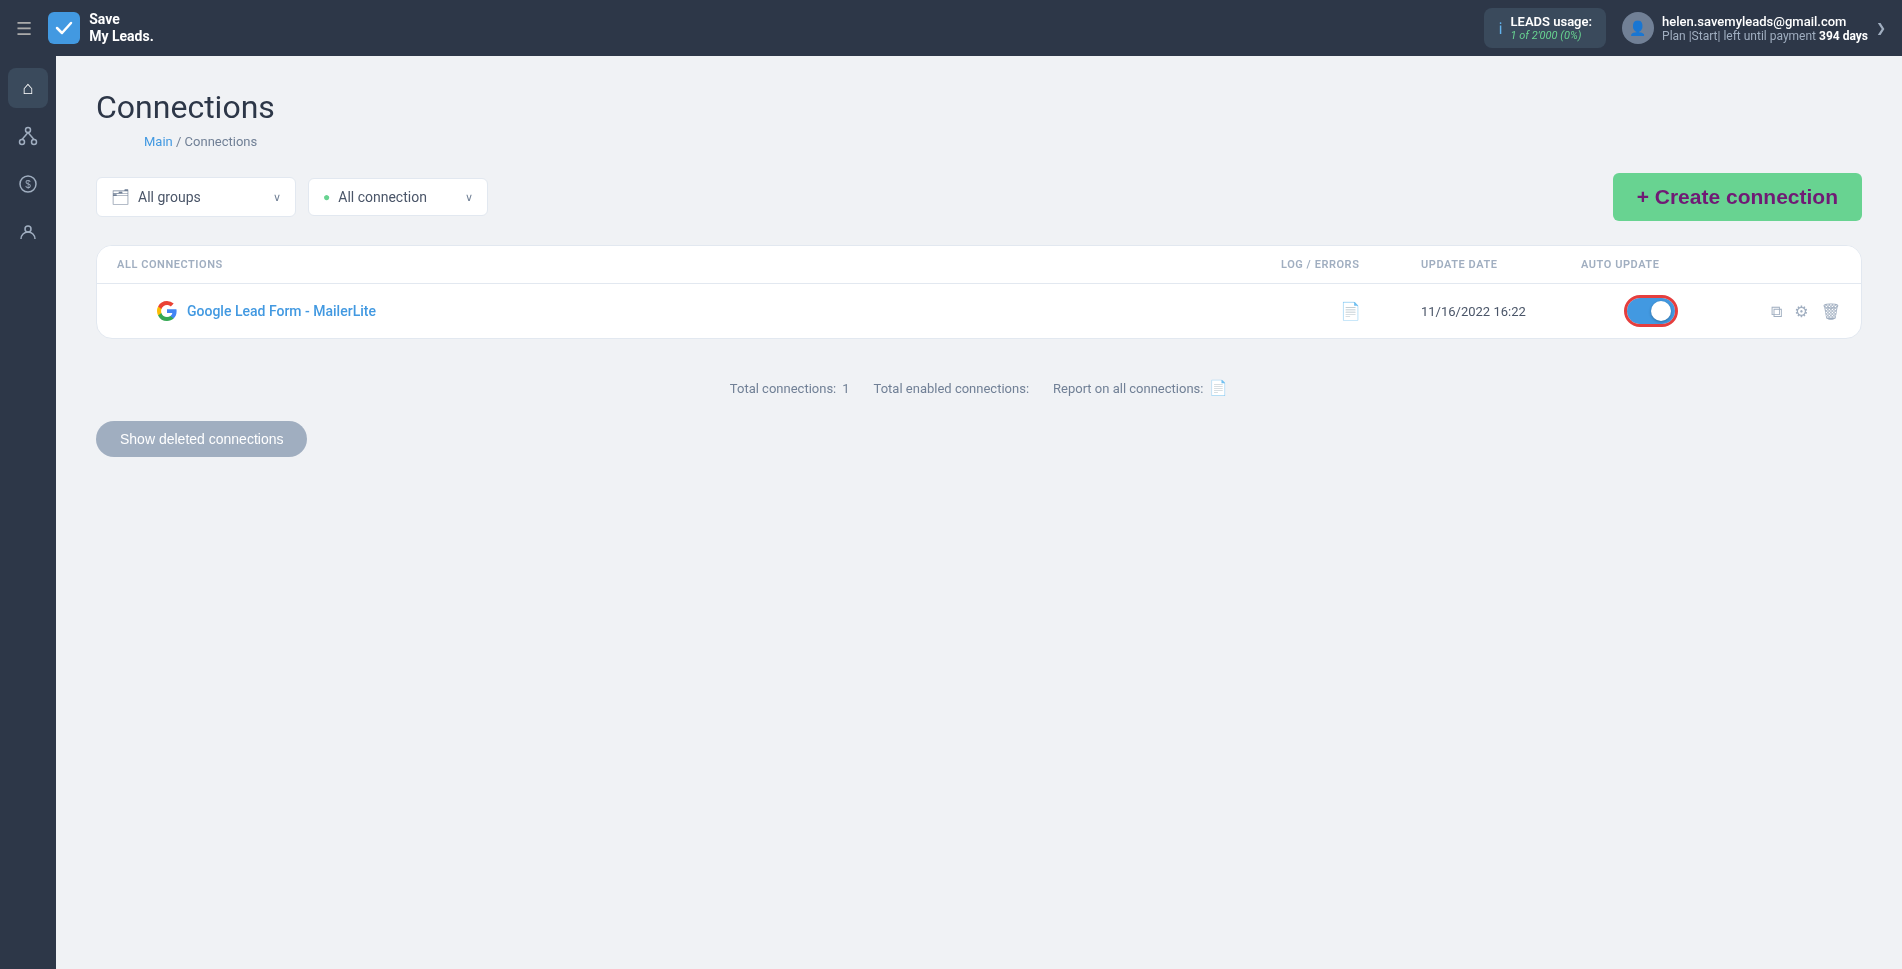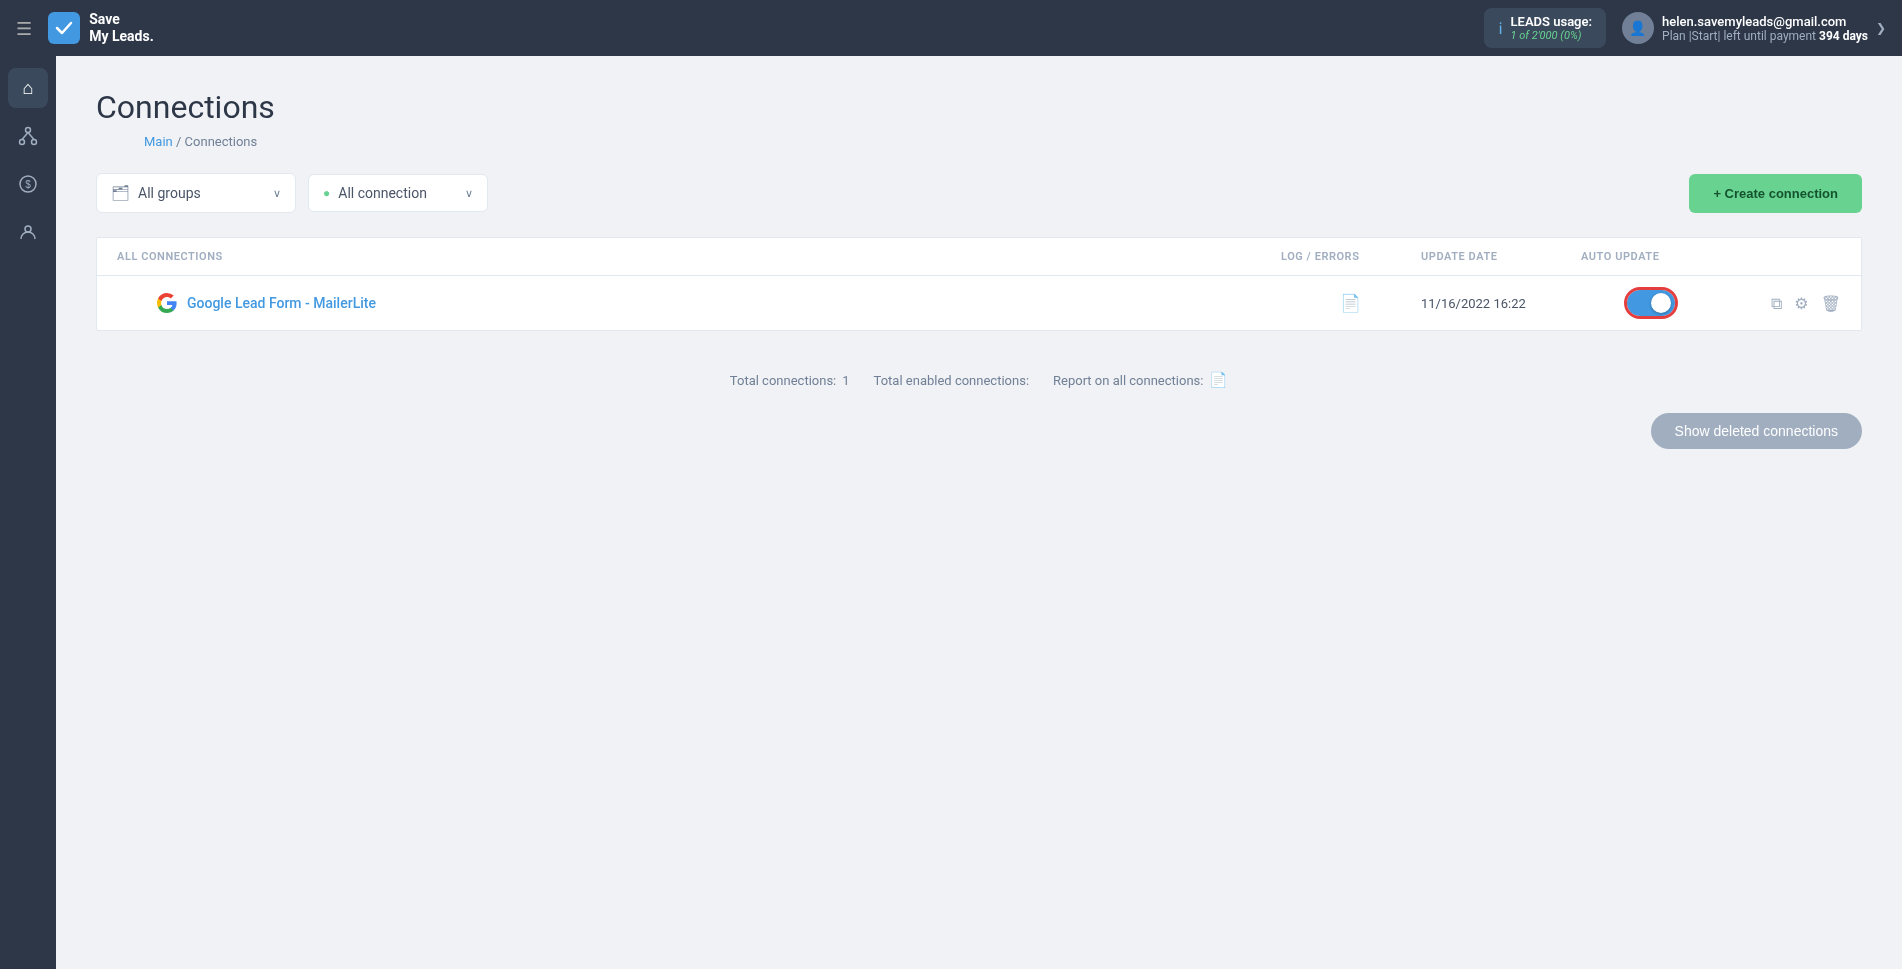--- a/index.html
+++ b/index.html
@@ -213,37 +213,37 @@
       border: none;
       outline: none;
       font-size: 14px;
       color: #4a5568;
       width: 100%;
       background: transparent;
     }
     .toolbar-spacer { flex: 1; }
     .create-btn {
       background: #68d391;
-      color: #14532d;
+      color: #701a75;
       border: none;
       border-radius: 6px;
       padding: 12px 24px;
-      font-size: 13px;
+      font-size: 21px;
       font-weight: 600;
       cursor: pointer;
       display: flex;
       align-items: center;
       gap: 6px;
       white-space: nowrap;
     }
 
     
     .table-container {
       background: white;
-      border-radius: 2px;
+      border-radius: 16px;
       border: 1px solid #e2e8f0;
       overflow: hidden;
       margin-bottom: 24px;
     }
     .table-header {
       display: grid;
       grid-template-columns: 1fr 140px 160px 140px 120px;
       padding: 12px 20px;
       background: white;
       border-bottom: 1px solid #e2e8f0;
@@ -338,21 +338,21 @@
     }
     .summary-report-icon {
       color: #a0aec0;
       font-size: 15px;
       cursor: pointer;
     }
 
     
     .show-deleted-wrapper {
       display: flex;
-      justify-content: flex-end;
+      justify-content: flex-start;
       padding: 8px 0 32px;
     }
     .show-deleted-btn {
       background: #a0aec0;
       color: white;
       border: none;
       border-radius: 20px;
       padding: 10px 24px;
       font-size: 14px;
       cursor: pointer;

